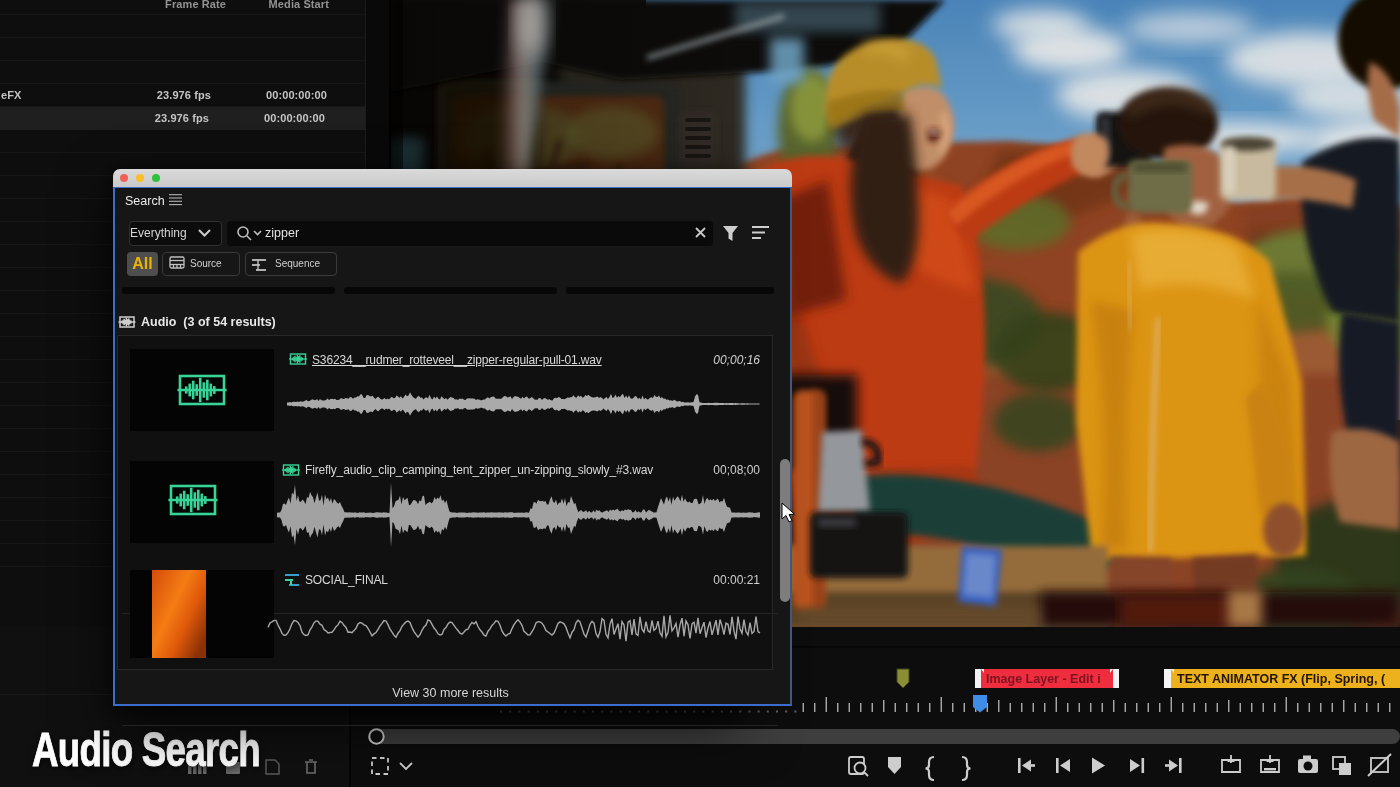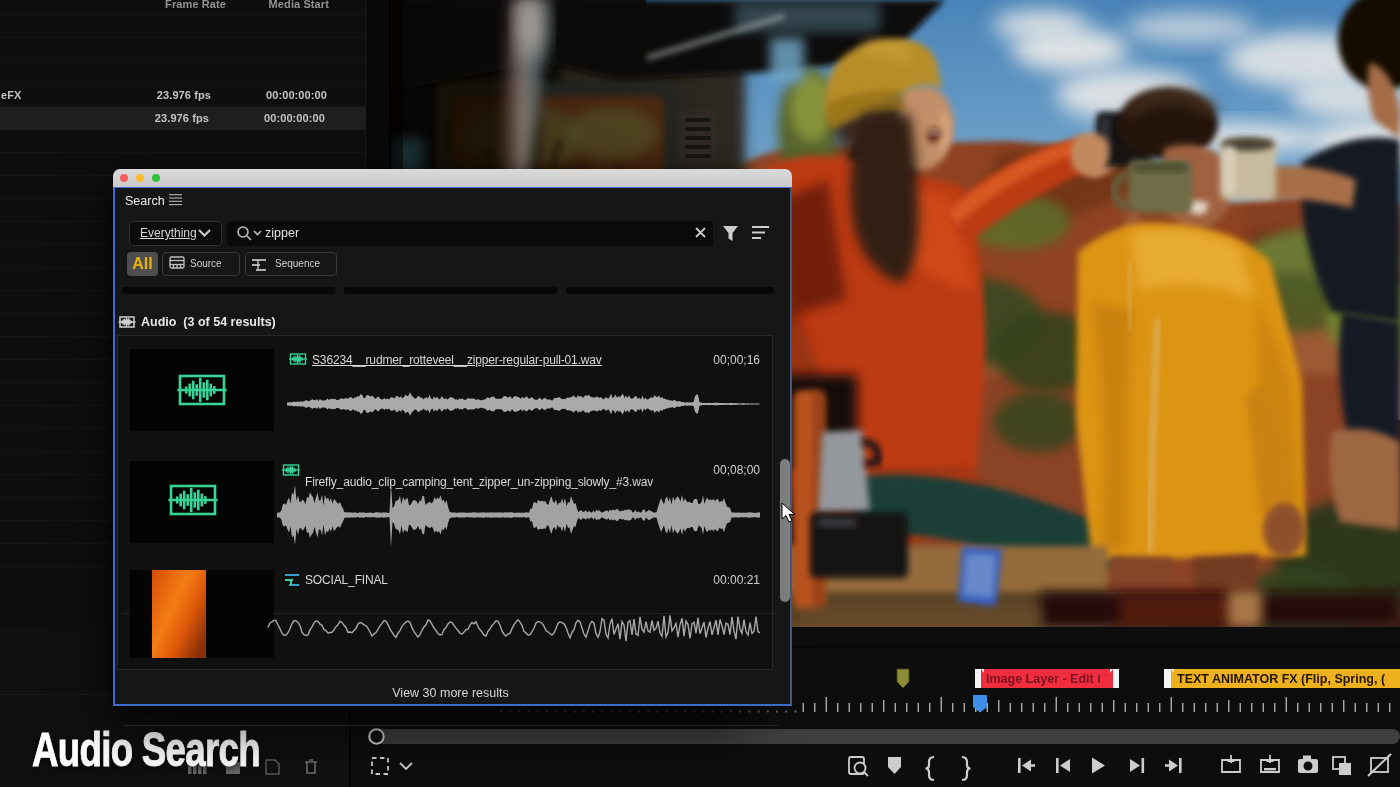--- a/index.html
+++ b/index.html
@@ -15,21 +15,21 @@
 .vid { position:absolute; left:391px; top:0; }
 .tl { position:absolute; left:0; top:627px; }
 .as-label { position:absolute; left:32px; top:721px; font-size:49px; font-weight:bold; color:#fff; letter-spacing:-1px; transform:scaleX(0.75); transform-origin:left; text-shadow:0 3px 8px rgba(0,0,0,0.7); -webkit-text-stroke:0.9px #fff; }
 
 .win { position:absolute; left:113px; top:169px; width:631px; height:537px; border-radius:7px 7px 2px 2px; box-shadow:0 20px 55px rgba(0,0,0,0.7), 0 5px 18px rgba(0,0,0,0.55); }
 .tbar { position:absolute; left:0; top:0; width:679px; height:18px; background:linear-gradient(#dadada,#c9c9c9); border-radius:7px 7px 0 0; }
 .dot { position:absolute; top:5px; width:8px; height:8px; border-radius:50%; }
 .body { position:absolute; left:0; top:18px; width:679px; height:519px; background:#161616; border:2px solid #3c6cce; border-top:1px solid #3c6cce; border-right-color:#44587c; }
 .win .t { position:absolute; white-space:nowrap; color:#d8d8d8; z-index:3; }
 .winsvg { position:absolute; left:0; top:0; z-index:5; }
-.ebtn { position:absolute; left:16px; top:52px; width:93px; height:25px; background:rgba(12,12,12,0.995); border:1px solid #303030; border-radius:4px; color:#d5d5d5; font-size:12px; line-height:23px; padding-left:10px; z-index:3;text-decoration:underline; }
+.ebtn { position:absolute; left:16px; top:52px; width:93px; height:25px; background:rgba(12,12,12,0.995); border:1px solid #303030; border-radius:4px; color:#d5d5d5; font-size:12px; line-height:23px; z-index:3; }
 .sfield { position:absolute; left:114px; top:52px; width:486px; height:25px; background:#0a0a0a; border-radius:4px; z-index:2; }
 .tabAll { position:absolute; left:14px; top:83px; width:31px; height:24px; background:rgba(78,78,78,0.995); border-radius:4px; color:#eab308; font-size:16px; font-weight:bold; text-align:center; line-height:24px; z-index:3; }
 .tabB { position:absolute; top:83px; height:24px; border:1px solid #3a3a3a; border-radius:4px; color:#d0d0d0; font-size:10px; line-height:22px; z-index:3; }
 .dbar { position:absolute; top:118px; height:7px; background:#070707; border-radius:3px; z-index:2; }
 .results { position:absolute; left:4px; top:166px; width:656px; height:335px; background:#101010; border:1px solid #282828; z-index:2; }
 .sep { position:absolute; left:4px; width:656px; height:1px; background:#232323; z-index:3; }
 .thumb { position:absolute; left:17px; width:144px; background:#040404; z-index:3; overflow:hidden; }
 .name { position:absolute; font-size:12px; letter-spacing:-0.15px; color:#d8d8d8; white-space:nowrap; z-index:4; }
 .tc { position:absolute; font-size:12px; color:#cfcfcf; text-align:right; width:70px; z-index:4; }
 .vmore { position:absolute; left:0px; top:517px; width:675px; text-align:center; font-size:12.5px; color:#d6d6d6; z-index:3; }
@@ -408,22 +408,22 @@
     <div class="results">
       <div class="sep" style="top:277px;"></div>
       <div class="sep" style="top:389px;"></div>
     </div>
     <div class="thumb" style="top:180px; height:82px;"></div>
     <div class="thumb" style="top:292px; height:82px;"></div>
     <div class="thumb" style="top:401px; height:88px;">
       <div class="orange" style="height:88px;"></div>
     </div>
     <div class="name" style="left:199px; top:184px;text-decoration:underline;">S36234__rudmer_rotteveel__zipper-regular-pull-01.wav</div>
-    <div class="tc" style="left:577px; top:184px;">00;00;16</div>
-    <div class="name" style="left:192px; top:294px;margin-top:12px;">Firefly_audio_clip_camping_tent_zipper_un-zipping_slowly_#3.wav</div>
+    <div class="tc" style="left:577px; top:184px;font-style:italic;">00;00;16</div>
+    <div class="name" style="left:192px; top:294px;">Firefly_audio_clip_camping_tent_zipper_un-zipping_slowly_#3.wav</div>
     <div class="tc" style="left:577px; top:294px;">00;08;00</div>
     <div class="name" style="left:192px; top:404px;">SOCIAL_FINAL</div>
     <div class="tc" style="left:577px; top:404px;">00:00:21</div>
     <div class="vmore">View 30 more results</div>
   <svg class="winsvg" width="679" height="537" viewBox="113 169 679 537">
 <path d="M287.0,402.5 L288.5,402.6 L290.0,401.9 L291.5,402.4 L293.0,401.8 L294.5,401.8 L296.0,402.1 L297.5,401.4 L299.0,401.9 L300.5,401.2 L302.0,401.7 L303.5,401.5 L305.0,400.8 L306.5,400.0 L308.0,401.2 L309.5,401.0 L311.0,400.1 L312.5,399.3 L314.0,400.0 L315.5,400.3 L317.0,398.9 L318.5,400.9 L320.0,399.0 L321.5,400.2 L323.0,400.5 L324.5,400.5 L326.0,399.9 L327.5,398.5 L329.0,400.1 L330.5,399.0 L332.0,398.7 L333.5,399.3 L335.0,398.8 L336.5,400.0 L338.0,400.0 L339.5,399.5 L341.0,398.0 L342.5,398.7 L344.0,398.9 L345.5,398.0 L347.0,398.3 L348.5,398.7 L350.0,397.0 L351.5,397.2 L353.0,398.7 L354.5,397.5 L356.0,397.6 L357.5,396.2 L359.0,396.6 L360.5,394.3 L362.0,394.6 L363.5,397.7 L365.0,398.2 L366.5,395.3 L368.0,395.0 L369.5,395.9 L371.0,396.5 L372.5,395.8 L374.0,397.4 L375.5,399.0 L377.0,397.2 L378.5,396.8 L380.0,398.4 L381.5,399.6 L383.0,399.2 L384.5,398.0 L386.0,399.4 L387.5,398.5 L389.0,399.4 L390.5,397.8 L392.0,396.7 L393.5,398.3 L395.0,397.9 L396.5,395.4 L398.0,396.5 L399.5,397.8 L401.0,396.2 L402.5,398.5 L404.0,396.9 L405.5,394.4 L407.0,396.2 L408.5,395.5 L410.0,392.2 L411.5,394.9 L413.0,397.0 L414.5,398.3 L416.0,398.7 L417.5,396.5 L419.0,396.1 L420.5,397.8 L422.0,397.5 L423.5,399.5 L425.0,397.7 L426.5,397.2 L428.0,398.6 L429.5,394.7 L431.0,398.3 L432.5,399.4 L434.0,396.6 L435.5,398.4 L437.0,396.4 L438.5,398.8 L440.0,399.4 L441.5,396.3 L443.0,397.8 L444.5,399.2 L446.0,398.0 L447.5,399.7 L449.0,398.3 L450.5,397.0 L452.0,397.5 L453.5,398.1 L455.0,399.5 L456.5,399.3 L458.0,399.9 L459.5,398.4 L461.0,399.1 L462.5,398.5 L464.0,399.7 L465.5,400.0 L467.0,398.6 L468.5,398.2 L470.0,398.5 L471.5,398.6 L473.0,398.5 L474.5,398.7 L476.0,400.0 L477.5,399.2 L479.0,399.5 L480.5,400.3 L482.0,400.3 L483.5,399.5 L485.0,399.5 L486.5,398.1 L488.0,397.2 L489.5,398.6 L491.0,397.0 L492.5,396.7 L494.0,396.6 L495.5,398.4 L497.0,398.8 L498.5,398.7 L500.0,398.7 L501.5,398.7 L503.0,397.1 L504.5,396.1 L506.0,396.2 L507.5,397.5 L509.0,396.9 L510.5,396.3 L512.0,398.9 L513.5,396.9 L515.0,396.0 L516.5,396.5 L518.0,396.7 L519.5,397.7 L521.0,398.8 L522.5,396.8 L524.0,398.4 L525.5,397.0 L527.0,396.6 L528.5,398.5 L530.0,398.6 L531.5,397.1 L533.0,397.9 L534.5,399.6 L536.0,399.8 L537.5,399.8 L539.0,397.9 L540.5,398.2 L542.0,400.1 L543.5,398.4 L545.0,398.0 L546.5,398.9 L548.0,399.7 L549.5,399.2 L551.0,400.3 L552.5,400.6 L554.0,398.2 L555.5,397.7 L557.0,398.2 L558.5,397.0 L560.0,397.4 L561.5,399.0 L563.0,399.0 L564.5,399.3 L566.0,398.4 L567.5,397.5 L569.0,397.8 L570.5,397.3 L572.0,396.9 L573.5,395.2 L575.0,397.2 L576.5,397.7 L578.0,395.2 L579.5,396.8 L581.0,395.7 L582.5,397.7 L584.0,397.1 L585.5,394.9 L587.0,396.0 L588.5,394.7 L590.0,396.2 L591.5,396.9 L593.0,397.4 L594.5,397.6 L596.0,397.0 L597.5,396.4 L599.0,397.9 L600.5,397.1 L602.0,398.0 L603.5,399.6 L605.0,398.1 L606.5,397.1 L608.0,399.0 L609.5,397.0 L611.0,393.8 L612.5,398.1 L614.0,397.2 L615.5,394.6 L617.0,397.8 L618.5,396.1 L620.0,397.3 L621.5,395.0 L623.0,393.8 L624.5,398.1 L626.0,395.5 L627.5,398.1 L629.0,395.2 L630.5,398.2 L632.0,398.7 L633.5,398.0 L635.0,396.0 L636.5,396.6 L638.0,399.0 L639.5,397.8 L641.0,399.5 L642.5,395.6 L644.0,399.6 L645.5,397.7 L647.0,399.4 L648.5,399.3 L650.0,397.8 L651.5,397.2 L653.0,398.0 L654.5,394.9 L656.0,396.8 L657.5,396.9 L659.0,395.4 L660.5,398.2 L662.0,396.9 L663.5,398.8 L665.0,398.4 L666.5,399.7 L668.0,399.5 L669.5,400.6 L671.0,400.3 L672.5,401.0 L674.0,399.8 L675.5,400.5 L677.0,401.4 L678.5,401.3 L680.0,400.9 L681.5,402.3 L683.0,401.8 L684.5,402.5 L686.0,402.5 L687.5,402.2 L689.0,402.6 L690.5,402.5 L692.0,402.2 L693.5,401.9 L695.0,396.5 L696.5,394.3 L698.0,394.8 L699.5,402.2 L701.0,402.4 L702.5,402.9 L704.0,403.1 L705.5,403.0 L707.0,403.1 L708.5,402.7 L710.0,403.0 L711.5,403.1 L713.0,403.1 L714.5,402.7 L716.0,402.7 L717.5,402.8 L719.0,403.1 L720.5,403.1 L722.0,403.1 L723.5,403.0 L725.0,403.2 L726.5,403.1 L728.0,403.2 L729.5,402.9 L731.0,402.9 L732.5,403.1 L734.0,403.3 L735.5,402.9 L737.0,403.3 L738.5,403.3 L740.0,403.4 L741.5,403.3 L743.0,403.3 L744.5,403.3 L746.0,403.4 L747.5,403.3 L749.0,403.5 L750.5,403.4 L752.0,403.5 L753.5,403.4 L755.0,403.5 L756.5,403.5 L758.0,403.5 L759.5,403.5 L759.5,404.5 L758.0,404.5 L756.5,404.5 L755.0,404.5 L753.5,404.6 L752.0,404.5 L750.5,404.6 L749.0,404.5 L747.5,404.7 L746.0,404.6 L744.5,404.7 L743.0,404.7 L741.5,404.7 L740.0,404.6 L738.5,404.7 L737.0,404.7 L735.5,405.1 L734.0,404.7 L732.5,404.9 L731.0,405.1 L729.5,405.1 L728.0,404.8 L726.5,404.9 L725.0,404.8 L723.5,405.0 L722.0,404.9 L720.5,404.9 L719.0,404.9 L717.5,405.2 L716.0,405.3 L714.5,405.3 L713.0,404.9 L711.5,404.9 L710.0,405.0 L708.5,405.3 L707.0,404.9 L705.5,405.0 L704.0,404.9 L702.5,405.1 L701.0,405.6 L699.5,405.8 L698.0,413.2 L696.5,413.7 L695.0,411.5 L693.5,406.1 L692.0,405.8 L690.5,405.5 L689.0,405.4 L687.5,405.8 L686.0,405.5 L684.5,405.5 L683.0,406.2 L681.5,405.7 L680.0,407.1 L678.5,406.7 L677.0,406.6 L675.5,407.5 L674.0,408.2 L672.5,407.0 L671.0,407.7 L669.5,407.4 L668.0,408.5 L666.5,408.3 L665.0,409.6 L663.5,409.2 L662.0,411.1 L660.5,409.8 L659.0,412.6 L657.5,411.1 L656.0,411.2 L654.5,413.1 L653.0,410.0 L651.5,410.8 L650.0,410.2 L648.5,408.7 L647.0,408.6 L645.5,410.3 L644.0,408.4 L642.5,412.4 L641.0,408.5 L639.5,410.2 L638.0,409.0 L636.5,411.4 L635.0,412.0 L633.5,410.0 L632.0,409.3 L630.5,409.8 L629.0,412.8 L627.5,409.9 L626.0,412.5 L624.5,409.9 L623.0,414.2 L621.5,413.0 L620.0,410.7 L618.5,411.9 L617.0,410.2 L615.5,413.4 L614.0,410.8 L612.5,409.9 L611.0,414.2 L609.5,411.0 L608.0,409.0 L606.5,410.9 L605.0,409.9 L603.5,408.4 L602.0,410.0 L600.5,410.9 L599.0,410.1 L597.5,411.6 L596.0,411.0 L594.5,410.4 L593.0,410.6 L591.5,411.1 L590.0,411.8 L588.5,413.3 L587.0,412.0 L585.5,413.1 L584.0,410.9 L582.5,410.3 L581.0,412.3 L579.5,411.2 L578.0,412.8 L576.5,410.3 L575.0,410.8 L573.5,412.8 L572.0,411.1 L570.5,410.7 L569.0,410.2 L567.5,410.5 L566.0,409.6 L564.5,408.7 L563.0,409.0 L561.5,409.0 L560.0,410.6 L558.5,411.0 L557.0,409.8 L555.5,410.3 L554.0,409.8 L552.5,407.4 L551.0,407.7 L549.5,408.8 L548.0,408.3 L546.5,409.1 L545.0,410.0 L543.5,409.6 L542.0,407.9 L540.5,409.8 L539.0,410.1 L537.5,408.2 L536.0,408.2 L534.5,408.4 L533.0,410.1 L531.5,410.9 L530.0,409.4 L528.5,409.5 L527.0,411.4 L525.5,411.0 L524.0,409.6 L522.5,411.2 L521.0,409.2 L519.5,410.3 L518.0,411.3 L516.5,411.5 L515.0,412.0 L513.5,411.1 L512.0,409.1 L510.5,411.7 L509.0,411.1 L507.5,410.5 L506.0,411.8 L504.5,411.9 L503.0,410.9 L501.5,409.3 L500.0,409.3 L498.5,409.3 L497.0,409.2 L495.5,409.6 L494.0,411.4 L492.5,411.3 L491.0,411.0 L489.5,409.4 L488.0,410.8 L486.5,409.9 L485.0,408.5 L483.5,408.5 L482.0,407.7 L480.5,407.7 L479.0,408.5 L477.5,408.8 L476.0,408.0 L474.5,409.3 L473.0,409.5 L471.5,409.4 L470.0,409.5 L468.5,409.8 L467.0,409.4 L465.5,408.0 L464.0,408.3 L462.5,409.5 L461.0,408.9 L459.5,409.6 L458.0,408.1 L456.5,408.7 L455.0,408.5 L453.5,409.9 L452.0,410.5 L450.5,411.0 L449.0,409.7 L447.5,408.3 L446.0,410.0 L444.5,408.8 L443.0,410.2 L441.5,411.7 L440.0,408.6 L438.5,409.2 L437.0,411.6 L435.5,409.6 L434.0,411.4 L432.5,408.6 L431.0,409.7 L429.5,413.3 L428.0,409.4 L426.5,410.8 L425.0,410.3 L423.5,408.5 L422.0,410.5 L420.5,410.2 L419.0,411.9 L417.5,411.5 L416.0,409.3 L414.5,409.7 L413.0,411.0 L411.5,413.1 L410.0,415.8 L408.5,412.5 L407.0,411.8 L405.5,413.6 L404.0,411.1 L402.5,409.5 L401.0,411.8 L399.5,410.2 L398.0,411.5 L396.5,412.6 L395.0,410.1 L393.5,409.7 L392.0,411.3 L390.5,410.2 L389.0,408.6 L387.5,409.5 L386.0,408.6 L384.5,410.0 L383.0,408.8 L381.5,408.4 L380.0,409.6 L378.5,411.2 L377.0,410.8 L375.5,409.0 L374.0,410.6 L372.5,412.2 L371.0,411.5 L369.5,412.1 L368.0,413.0 L366.5,412.7 L365.0,409.8 L363.5,410.3 L362.0,413.4 L360.5,413.7 L359.0,411.4 L357.5,411.8 L356.0,410.4 L354.5,410.5 L353.0,409.3 L351.5,410.8 L350.0,411.0 L348.5,409.3 L347.0,409.7 L345.5,410.0 L344.0,409.1 L342.5,409.3 L341.0,410.0 L339.5,408.5 L338.0,408.0 L336.5,408.0 L335.0,409.2 L333.5,408.7 L332.0,409.3 L330.5,409.0 L329.0,407.9 L327.5,409.5 L326.0,408.1 L324.5,407.5 L323.0,407.5 L321.5,407.8 L320.0,409.0 L318.5,407.1 L317.0,409.1 L315.5,407.7 L314.0,408.0 L312.5,408.7 L311.0,407.9 L309.5,407.0 L308.0,406.8 L306.5,408.0 L305.0,407.2 L303.5,406.5 L302.0,406.3 L300.5,406.8 L299.0,406.1 L297.5,406.6 L296.0,405.9 L294.5,406.2 L293.0,406.2 L291.5,405.6 L290.0,406.1 L288.5,405.4 L287.0,405.5 Z" fill="#aaaaaa"></path>
 <path d="M277.0,512.8 L278.5,512.4 L280.0,512.6 L281.5,510.1 L283.0,504.1 L284.5,503.5 L286.0,504.9 L287.5,500.4 L289.0,497.6 L290.5,503.7 L292.0,492.6 L293.5,494.7 L295.0,485.0 L296.5,501.0 L298.0,495.3 L299.5,501.8 L301.0,501.7 L302.5,499.5 L304.0,501.0 L305.5,504.2 L307.0,496.9 L308.5,497.9 L310.0,492.0 L311.5,495.2 L313.0,497.3 L314.5,503.3 L316.0,497.5 L317.5,492.6 L319.0,500.8 L320.5,500.3 L322.0,494.7 L323.5,505.5 L325.0,494.4 L326.5,499.3 L328.0,497.6 L329.5,501.8 L331.0,498.1 L332.5,503.8 L334.0,499.1 L335.5,500.5 L337.0,502.8 L338.5,503.7 L340.0,502.1 L341.5,505.7 L343.0,508.6 L344.5,512.2 L346.0,512.2 L347.5,512.5 L349.0,512.3 L350.5,512.6 L352.0,512.6 L353.5,512.7 L355.0,512.3 L356.5,512.8 L358.0,512.9 L359.5,512.3 L361.0,512.4 L362.5,512.6 L364.0,512.3 L365.5,512.9 L367.0,512.7 L368.5,512.7 L370.0,512.6 L371.5,512.8 L373.0,512.9 L374.5,512.7 L376.0,512.3 L377.5,512.2 L379.0,512.4 L380.5,512.6 L382.0,512.7 L383.5,512.2 L385.0,512.5 L386.5,512.4 L388.0,512.9 L389.5,512.8 L391.0,482.7 L392.5,508.0 L394.0,506.6 L395.5,501.2 L397.0,500.5 L398.5,499.7 L400.0,495.8 L401.5,504.4 L403.0,496.8 L404.5,500.2 L406.0,499.0 L407.5,497.8 L409.0,505.3 L410.5,504.8 L412.0,502.3 L413.5,500.1 L415.0,500.3 L416.5,501.2 L418.0,504.3 L419.5,500.3 L421.0,501.4 L422.5,495.9 L424.0,495.7 L425.5,505.0 L427.0,503.5 L428.5,502.5 L430.0,501.7 L431.5,503.5 L433.0,501.8 L434.5,497.0 L436.0,499.7 L437.5,497.6 L439.0,498.9 L440.5,495.2 L442.0,501.1 L443.5,499.4 L445.0,503.3 L446.5,500.0 L448.0,506.4 L449.5,511.5 L451.0,512.3 L452.5,512.4 L454.0,512.6 L455.5,512.5 L457.0,512.9 L458.5,512.4 L460.0,512.6 L461.5,512.5 L463.0,512.6 L464.5,512.6 L466.0,512.7 L467.5,512.9 L469.0,512.6 L470.5,512.7 L472.0,512.4 L473.5,512.3 L475.0,512.4 L476.5,512.6 L478.0,512.7 L479.5,512.6 L481.0,512.6 L482.5,512.5 L484.0,512.2 L485.5,512.8 L487.0,512.6 L488.5,512.6 L490.0,512.4 L491.5,512.3 L493.0,512.4 L494.5,512.5 L496.0,512.4 L497.5,512.4 L499.0,512.3 L500.5,512.4 L502.0,512.4 L503.5,512.7 L505.0,512.3 L506.5,512.6 L508.0,512.5 L509.5,512.3 L511.0,512.2 L512.5,512.2 L514.0,512.9 L515.5,512.7 L517.0,512.7 L518.5,512.6 L520.0,512.8 L521.5,512.5 L523.0,512.8 L524.5,512.7 L526.0,512.2 L527.5,512.4 L529.0,512.8 L530.5,508.2 L532.0,509.0 L533.5,502.5 L535.0,501.9 L536.5,503.7 L538.0,499.7 L539.5,500.9 L541.0,501.3 L542.5,500.7 L544.0,501.8 L545.5,501.1 L547.0,504.6 L548.5,504.4 L550.0,499.4 L551.5,496.3 L553.0,501.5 L554.5,503.0 L556.0,499.4 L557.5,505.2 L559.0,502.5 L560.5,503.1 L562.0,498.2 L563.5,503.7 L565.0,498.1 L566.5,506.2 L568.0,501.9 L569.5,502.8 L571.0,496.0 L572.5,500.1 L574.0,504.0 L575.5,503.0 L577.0,508.7 L578.5,512.3 L580.0,510.6 L581.5,510.2 L583.0,511.9 L584.5,511.6 L586.0,510.3 L587.5,512.5 L589.0,510.8 L590.5,512.2 L592.0,512.6 L593.5,510.2 L595.0,512.5 L596.5,509.5 L598.0,511.1 L599.5,510.2 L601.0,512.2 L602.5,512.4 L604.0,511.5 L605.5,511.0 L607.0,510.3 L608.5,511.9 L610.0,509.4 L611.5,510.8 L613.0,509.5 L614.5,510.4 L616.0,509.6 L617.5,508.8 L619.0,510.7 L620.5,511.4 L622.0,510.3 L623.5,511.0 L625.0,509.5 L626.5,510.2 L628.0,509.2 L629.5,509.7 L631.0,509.9 L632.5,512.5 L634.0,512.1 L635.5,510.1 L637.0,512.6 L638.5,511.2 L640.0,512.4 L641.5,512.3 L643.0,509.5 L644.5,509.6 L646.0,512.5 L647.5,511.1 L649.0,509.7 L650.5,510.8 L652.0,511.4 L653.5,512.6 L655.0,512.5 L656.5,512.3 L658.0,506.9 L659.5,502.6 L661.0,498.0 L662.5,501.6 L664.0,504.4 L665.5,498.7 L667.0,496.6 L668.5,501.8 L670.0,496.9 L671.5,504.8 L673.0,496.6 L674.5,500.8 L676.0,498.2 L677.5,496.2 L679.0,498.0 L680.5,501.4 L682.0,494.8 L683.5,501.7 L685.0,498.3 L686.5,501.3 L688.0,502.4 L689.5,501.6 L691.0,503.0 L692.5,502.9 L694.0,499.2 L695.5,498.8 L697.0,499.0 L698.5,504.2 L700.0,503.8 L701.5,502.3 L703.0,495.2 L704.5,504.1 L706.0,499.2 L707.5,497.9 L709.0,500.6 L710.5,499.2 L712.0,500.5 L713.5,498.7 L715.0,501.0 L716.5,499.5 L718.0,498.7 L719.5,502.4 L721.0,501.0 L722.5,501.4 L724.0,497.8 L725.5,502.7 L727.0,506.8 L728.5,507.3 L730.0,507.7 L731.5,512.5 L733.0,512.6 L734.5,512.4 L736.0,512.8 L737.5,512.4 L739.0,512.5 L740.5,512.8 L742.0,512.7 L743.5,512.5 L745.0,512.8 L746.5,512.8 L748.0,512.5 L749.5,512.3 L751.0,512.5 L752.5,512.4 L754.0,512.9 L755.5,512.7 L757.0,512.7 L758.5,512.3 L760.0,512.6 L760.0,517.4 L758.5,517.7 L757.0,517.3 L755.5,517.3 L754.0,517.1 L752.5,517.6 L751.0,517.5 L749.5,517.7 L748.0,517.5 L746.5,517.2 L745.0,517.2 L743.5,517.5 L742.0,517.3 L740.5,517.2 L739.0,517.5 L737.5,517.6 L736.0,517.2 L734.5,517.6 L733.0,517.4 L731.5,517.5 L730.0,522.3 L728.5,522.7 L727.0,523.2 L725.5,527.3 L724.0,532.2 L722.5,528.6 L721.0,529.0 L719.5,527.6 L718.0,531.3 L716.5,530.5 L715.0,529.0 L713.5,531.3 L712.0,529.5 L710.5,530.8 L709.0,529.4 L707.5,532.1 L706.0,530.8 L704.5,525.9 L703.0,534.8 L701.5,527.7 L700.0,526.2 L698.5,525.8 L697.0,531.0 L695.5,531.2 L694.0,530.8 L692.5,527.1 L691.0,527.0 L689.5,528.4 L688.0,527.6 L686.5,528.7 L685.0,531.7 L683.5,528.3 L682.0,535.2 L680.5,528.6 L679.0,532.0 L677.5,533.8 L676.0,531.8 L674.5,529.2 L673.0,533.4 L671.5,525.2 L670.0,533.1 L668.5,528.2 L667.0,533.4 L665.5,531.3 L664.0,525.6 L662.5,528.4 L661.0,532.0 L659.5,527.4 L658.0,523.1 L656.5,517.7 L655.0,517.5 L653.5,517.4 L652.0,518.6 L650.5,519.2 L649.0,520.3 L647.5,518.9 L646.0,517.5 L644.5,520.4 L643.0,520.5 L641.5,517.7 L640.0,517.6 L638.5,518.8 L637.0,517.4 L635.5,519.9 L634.0,517.9 L632.5,517.5 L631.0,520.1 L629.5,520.3 L628.0,520.8 L626.5,519.8 L625.0,520.5 L623.5,519.0 L622.0,519.7 L620.5,518.6 L619.0,519.3 L617.5,521.2 L616.0,520.4 L614.5,519.6 L613.0,520.5 L611.5,519.2 L610.0,520.6 L608.5,518.1 L607.0,519.7 L605.5,519.0 L604.0,518.5 L602.5,517.6 L601.0,517.8 L599.5,519.8 L598.0,518.9 L596.5,520.5 L595.0,517.5 L593.5,519.8 L592.0,517.4 L590.5,517.8 L589.0,519.2 L587.5,517.5 L586.0,519.7 L584.5,518.4 L583.0,518.1 L581.5,519.8 L580.0,519.4 L578.5,517.7 L577.0,521.3 L575.5,527.0 L574.0,526.0 L572.5,529.9 L571.0,534.0 L569.5,527.2 L568.0,528.1 L566.5,523.8 L565.0,531.9 L563.5,526.3 L562.0,531.8 L560.5,526.9 L559.0,527.5 L557.5,524.8 L556.0,530.6 L554.5,527.0 L553.0,528.5 L551.5,533.7 L550.0,530.6 L548.5,525.6 L547.0,525.4 L545.5,528.9 L544.0,528.2 L542.5,529.3 L541.0,528.7 L539.5,529.1 L538.0,530.3 L536.5,526.3 L535.0,528.1 L533.5,527.5 L532.0,521.0 L530.5,521.8 L529.0,517.2 L527.5,517.6 L526.0,517.8 L524.5,517.3 L523.0,517.2 L521.5,517.5 L520.0,517.2 L518.5,517.4 L517.0,517.3 L515.5,517.3 L514.0,517.1 L512.5,517.8 L511.0,517.8 L509.5,517.7 L508.0,517.5 L506.5,517.4 L505.0,517.7 L503.5,517.3 L502.0,517.6 L500.5,517.6 L499.0,517.7 L497.5,517.6 L496.0,517.6 L494.5,517.5 L493.0,517.6 L491.5,517.7 L490.0,517.6 L488.5,517.4 L487.0,517.4 L485.5,517.2 L484.0,517.8 L482.5,517.5 L481.0,517.4 L479.5,517.4 L478.0,517.3 L476.5,517.4 L475.0,517.6 L473.5,517.7 L472.0,517.6 L470.5,517.3 L469.0,517.4 L467.5,517.1 L466.0,517.3 L464.5,517.4 L463.0,517.4 L461.5,517.5 L460.0,517.4 L458.5,517.6 L457.0,517.1 L455.5,517.5 L454.0,517.4 L452.5,517.6 L451.0,517.7 L449.5,518.5 L448.0,523.6 L446.5,530.0 L445.0,526.7 L443.5,530.6 L442.0,528.9 L440.5,534.8 L439.0,531.1 L437.5,532.4 L436.0,530.3 L434.5,533.0 L433.0,528.2 L431.5,526.5 L430.0,528.3 L428.5,527.5 L427.0,526.5 L425.5,525.0 L424.0,534.3 L422.5,534.1 L421.0,528.6 L419.5,529.7 L418.0,525.7 L416.5,528.8 L415.0,529.7 L413.5,529.9 L412.0,527.7 L410.5,525.2 L409.0,524.7 L407.5,532.2 L406.0,531.0 L404.5,529.8 L403.0,533.2 L401.5,525.6 L400.0,534.2 L398.5,530.3 L397.0,529.5 L395.5,528.8 L394.0,523.4 L392.5,522.0 L391.0,547.3 L389.5,517.2 L388.0,517.1 L386.5,517.6 L385.0,517.5 L383.5,517.8 L382.0,517.3 L380.5,517.4 L379.0,517.6 L377.5,517.8 L376.0,517.7 L374.5,517.3 L373.0,517.1 L371.5,517.2 L370.0,517.4 L368.5,517.3 L367.0,517.3 L365.5,517.1 L364.0,517.7 L362.5,517.4 L361.0,517.6 L359.5,517.7 L358.0,517.1 L356.5,517.2 L355.0,517.7 L353.5,517.3 L352.0,517.4 L350.5,517.4 L349.0,517.7 L347.5,517.5 L346.0,517.8 L344.5,517.8 L343.0,521.4 L341.5,524.3 L340.0,527.9 L338.5,526.3 L337.0,527.2 L335.5,529.5 L334.0,530.9 L332.5,526.2 L331.0,531.9 L329.5,528.2 L328.0,532.4 L326.5,530.7 L325.0,535.6 L323.5,524.5 L322.0,535.3 L320.5,529.7 L319.0,529.2 L317.5,537.4 L316.0,532.5 L314.5,526.7 L313.0,532.7 L311.5,534.8 L310.0,538.0 L308.5,532.1 L307.0,533.1 L305.5,525.8 L304.0,529.0 L302.5,530.5 L301.0,528.3 L299.5,528.2 L298.0,534.7 L296.5,529.0 L295.0,545.0 L293.5,535.3 L292.0,537.4 L290.5,526.3 L289.0,532.4 L287.5,529.6 L286.0,525.1 L284.5,526.5 L283.0,525.9 L281.5,519.9 L280.0,517.4 L278.5,517.6 L277.0,517.2 Z" fill="#a2a2a2"></path>
 <path d="M268.0,627.4 L270.0,623.0 L272.0,621.8 L274.0,620.4 L276.0,620.4 L278.0,625.0 L280.0,628.8 L282.0,633.4 L284.0,635.2 L286.0,635.0 L288.0,632.7 L290.0,628.7 L292.0,623.6 L294.0,620.5 L296.0,620.9 L298.0,622.4 L300.0,625.5 L302.0,632.2 L304.0,634.6 L306.0,635.4 L308.0,634.9 L310.0,629.9 L312.0,626.8 L314.0,622.8 L316.0,620.9 L318.0,621.4 L320.0,624.1 L322.0,625.3 L324.0,629.5 L326.0,630.8 L328.0,632.9 L330.0,632.5 L332.0,632.3 L334.0,629.9 L336.0,626.7 L338.0,624.9 L340.0,621.2 L342.0,622.4 L344.0,625.3 L346.0,627.5 L348.0,632.3 L350.0,632.0 L352.0,632.7 L354.0,630.6 L356.0,628.3 L358.0,623.9 L360.0,622.6 L362.0,623.2 L364.0,624.9 L366.0,625.7 L368.0,628.4 L370.0,632.0 L372.0,635.9 L374.0,633.9 L376.0,632.6 L378.0,629.3 L380.0,625.9 L382.0,623.4 L384.0,620.5 L386.0,621.0 L388.0,624.6 L390.0,629.2 L392.0,632.1 L394.0,635.2 L396.0,637.2 L398.0,633.2 L400.0,630.6 L402.0,626.3 L404.0,623.9 L406.0,621.9 L408.0,621.1 L410.0,622.5 L412.0,627.6 L414.0,631.6 L416.0,634.4 L418.0,637.2 L420.0,634.7 L422.0,630.3 L424.0,627.0 L426.0,625.0 L428.0,619.9 L430.0,620.8 L432.0,624.4 L434.0,628.0 L436.0,630.3 L438.0,633.8 L440.0,634.9 L442.0,634.4 L444.0,629.4 L446.0,627.6 L448.0,623.9 L450.0,622.1 L452.0,622.7 L454.0,625.4 L456.0,628.1 L458.0,630.5 L460.0,633.1 L462.0,634.2 L464.0,632.1 L466.0,629.7 L468.0,629.2 L470.0,625.1 L472.0,622.4 L474.0,623.8 L476.0,621.7 L478.0,626.5 L480.0,629.8 L482.0,632.0 L484.0,635.1 L486.0,636.1 L488.0,631.2 L490.0,628.9 L492.0,625.4 L494.0,623.4 L496.0,620.8 L498.0,621.3 L500.0,625.3 L502.0,630.9 L504.0,634.2 L506.0,636.1 L508.0,634.1 L510.0,633.4 L512.0,628.6 L514.0,624.6 L516.0,621.9 L518.0,619.7 L520.0,622.1 L522.0,625.3 L524.0,631.4 L526.0,633.0 L528.0,635.0 L530.0,634.9 L532.0,631.6 L534.0,628.3 L536.0,623.0 L538.0,621.7 L540.0,621.9 L542.0,623.2 L544.0,626.1 L546.0,630.5 L548.0,632.0 L550.0,633.5 L552.0,635.1 L554.0,633.0 L556.0,628.6 L558.0,623.5 L560.0,621.9 L562.0,622.7 L564.0,623.8 L566.0,627.4 L568.0,633.1 L570.0,637.9 L572.0,632.2 L574.0,629.7 L576.0,622.8 L578.0,620.2 L580.0,621.9 L582.0,628.0 L584.0,634.1 L586.0,636.9 L588.0,631.1 L590.0,624.2 L592.0,621.4 L594.0,623.1 L596.0,633.6 L598.0,637.3 L600.0,631.6 L602.0,618.6 L604.0,620.4 L606.0,634.3 L608.0,637.8 L610.0,624.1 L612.0,618.7 L614.0,634.5 L616.0,629.0 L618.0,623.7 L620.0,639.2 L622.0,621.6 L624.0,625.0 L626.0,641.2 L628.0,622.1 L630.0,620.7 L632.0,635.0 L634.0,619.1 L636.0,633.9 L638.0,635.5 L640.0,616.8 L642.0,629.2 L644.0,632.2 L646.0,621.7 L648.0,630.8 L650.0,632.3 L652.0,620.5 L654.0,630.4 L656.0,628.5 L658.0,621.1 L660.0,632.8 L662.0,636.3 L664.0,615.8 L666.0,636.9 L668.0,632.6 L670.0,615.4 L672.0,630.8 L674.0,627.8 L676.0,623.5 L678.0,637.1 L680.0,624.8 L682.0,618.2 L684.0,636.2 L686.0,621.0 L688.0,624.6 L690.0,638.5 L692.0,623.8 L694.0,622.3 L696.0,633.1 L698.0,617.9 L700.0,633.7 L702.0,627.7 L704.0,622.2 L706.0,637.5 L708.0,628.0 L710.0,621.5 L712.0,634.9 L714.0,627.7 L716.0,620.1 L718.0,634.9 L720.0,619.5 L722.0,625.9 L724.0,634.7 L726.0,623.1 L728.0,624.3 L730.0,634.5 L732.0,616.9 L734.0,630.9 L736.0,639.1 L738.0,616.5 L740.0,628.7 L742.0,633.2 L744.0,619.6 L746.0,631.6 L748.0,635.0 L750.0,622.7 L752.0,633.4 L754.0,631.4 L756.0,616.6 L758.0,631.5 L760.0,632.8" stroke="#a8a8a8" stroke-width="1.4" fill="none"></path>
 <g stroke="#38d396" fill="none" stroke-width="2.6">
         <rect x="180.0" y="376.0" width="44" height="28"></rect>

